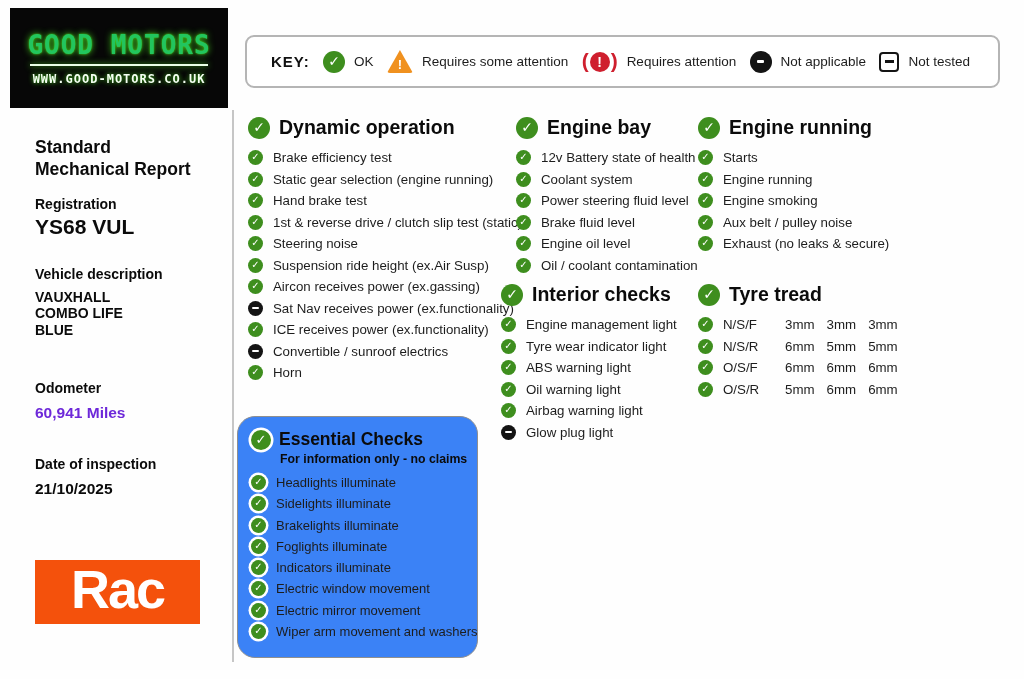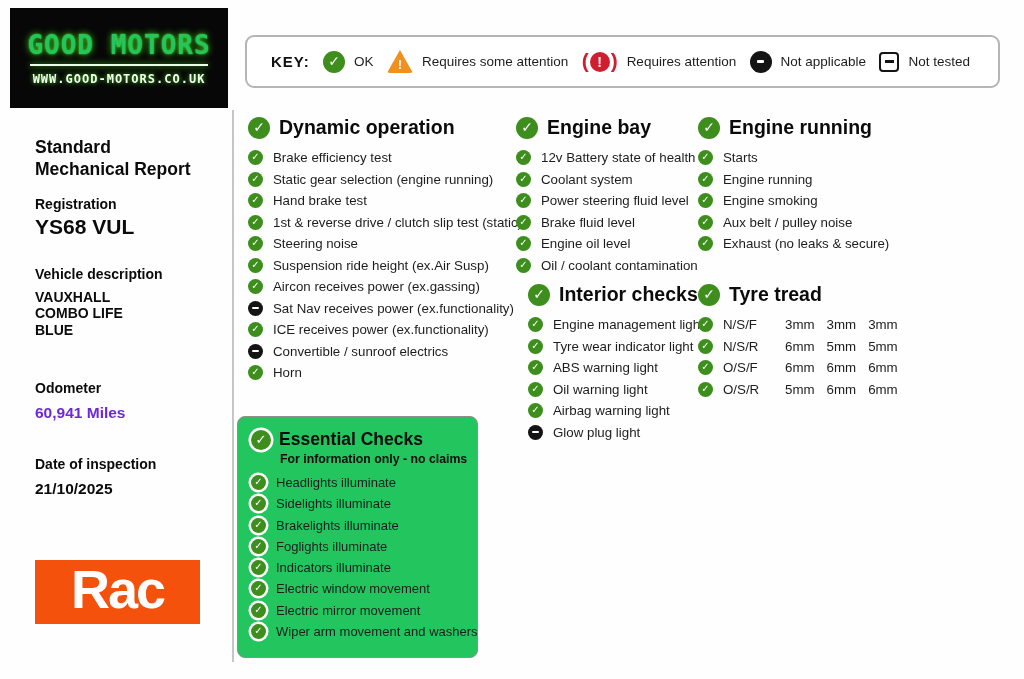--- a/index.html
+++ b/index.html
@@ -69,36 +69,36 @@
     display:flex; align-items:center; justify-content:center; }
   .rac-text { color:#fff; font-weight:bold; font-size:54px; letter-spacing:-2px; margin-top:-6px; }
 
   .divider { position:absolute; left:232px; top:110px; width:2px; height:552px; background:#c6c6c6; }
 
   
   .section { position:absolute; }
   .sec-dynamic { left:248px; top:116px; width:270px; }
   .sec-enginebay { left:516px; top:116px; width:190px; }
   .sec-enginerun { left:698px; top:116px; width:230px; }
-  .sec-interior { left:528px; top:283px; width:190px; }
+  .sec-interior { left:501px; top:283px; width:190px; }
   .sec-tyre { left:698px; top:283px; width:230px; }
 
   .sec-header { display:flex; align-items:center; gap:9px; margin-bottom:11px; }
   .sec-title { font-size:19.5px; font-weight:bold; color:#0b0b0b; white-space:nowrap; }
 
   ul.check-list { list-style:none; }
   li.check-item { display:flex; align-items:center; gap:10px; margin-bottom:6.5px; height:15px; }
   .check-lbl { font-size:13.3px; color:#1d1d1d; white-space:nowrap; }
 
   .tyre-vals { display:flex; gap:12px; }
   .tyre-lbl { width:52px; }
 
   
   .essential { position:absolute; left:237px; top:416px; width:241px; height:242px;
-    background:#22c55e; border:1.5px solid #8f8f8f; border-radius:8px; padding:12px 12px 10px 13px; }
+    background:#3b82f6; border:1.5px solid #8f8f8f; border-radius:18px; padding:12px 12px 10px 13px; }
   .essential .sec-header { margin-bottom:2px; gap:8px; }
   .essential .sec-title { font-size:17.5px; }
   .essential .chk { box-shadow:0 0 0 2.5px #ffffff; }
   .essential-sub { font-size:12.3px; font-weight:bold; color:#0b0b0b; margin:0 0 9px 29px; white-space:nowrap; }
   .essential li.check-item { margin-bottom:6.3px; }
   .essential .check-lbl { font-size:13px; }
 </style>
 </head>
 <body>
 

